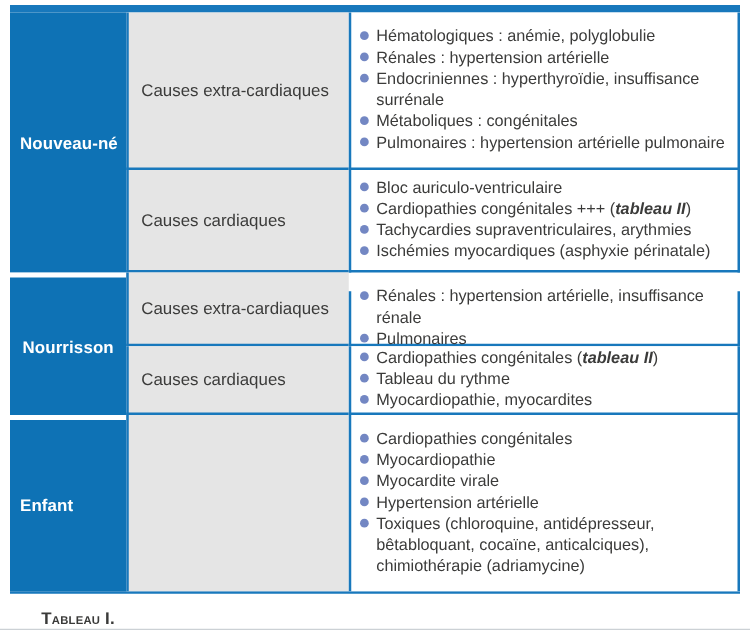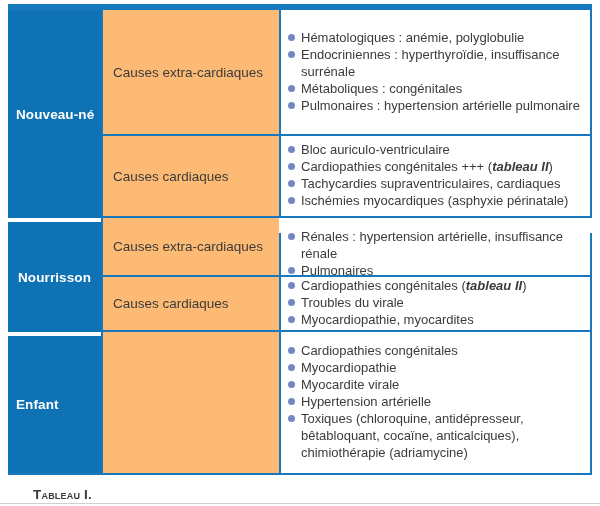--- a/index.html
+++ b/index.html
@@ -27,21 +27,21 @@
     display:flex;align-items:center;padding-left:8px;
     letter-spacing:0.1px;
   }
   .age.sep{border-top:4px solid #fff;}
   .cause{
     border-left:2px solid var(--border);
     border-bottom:2px solid var(--border);
     display:flex;align-items:center;
     padding-left:10px;
     font-size:13.5px;color:var(--text);
-    background:#fdba74;
+    background:#e5e5e5;
   }
   .list{
     border-left:2px solid var(--border);
     border-right:2px solid var(--border);
     border-bottom:2px solid var(--border);
     padding:2px 5px 4px 7px;
     font-size:13px;color:var(--text);
     background:#fff;
     display:flex;flex-direction:column;justify-content:center;
   }
@@ -74,20 +74,24 @@
       <div class="cause" style="grid-area: 1 / 2;">
         <span>Causes extra-cardiaques</span>
       </div>
       <div class="list" style="grid-area: 1 / 3;">
         <div class="li">
           <span class="bullet"></span>
           <span class="txt">Hématologiques : anémie, polyglobulie</span>
         </div>
         <div class="li">
           <span class="bullet"></span>
+          <span class="txt">Rénales : hypertension artérielle</span>
+        </div>
+        <div class="li">
+          <span class="bullet"></span>
           <span class="txt">Endocriniennes : hyperthyroïdie, insuffisance surrénale</span>
         </div>
         <div class="li">
           <span class="bullet"></span>
           <span class="txt">Métaboliques : congénitales</span>
         </div>
         <div class="li">
           <span class="bullet"></span>
           <span class="txt">Pulmonaires : hypertension artérielle pulmonaire</span>
         </div>
@@ -99,21 +103,21 @@
         <div class="li">
           <span class="bullet"></span>
           <span class="txt">Bloc auriculo-ventriculaire</span>
         </div>
         <div class="li">
           <span class="bullet"></span>
           <span class="txt">Cardiopathies congénitales +++ (<span class="em">tableau II</span>)</span>
         </div>
         <div class="li">
           <span class="bullet"></span>
-          <span class="txt">Tachycardies supraventriculaires, cardiaques</span>
+          <span class="txt">Tachycardies supraventriculaires, arythmies</span>
         </div>
         <div class="li">
           <span class="bullet"></span>
           <span class="txt">Ischémies myocardiques (asphyxie périnatale)</span>
         </div>
       </div>
       <div class="age sep" style="grid-area: 3 / 1 / 5; padding-left: 10px;">
         <span>Nourrisson</span>
       </div>
       <div class="cause" style="grid-area: 3 / 2;">
@@ -132,21 +136,21 @@
       <div class="cause" style="grid-area: 4 / 2;">
         <span>Causes cardiaques</span>
       </div>
       <div class="list" style="grid-area: 4 / 3;">
         <div class="li">
           <span class="bullet"></span>
           <span class="txt">Cardiopathies congénitales (<span class="em">tableau II</span>)</span>
         </div>
         <div class="li">
           <span class="bullet"></span>
-          <span class="txt">Troubles du virale</span>
+          <span class="txt">Tableau du rythme</span>
         </div>
         <div class="li">
           <span class="bullet"></span>
           <span class="txt">Myocardiopathie, myocardites</span>
         </div>
       </div>
       <div class="age sep" style="grid-area: 5 / 1 / 6;">
         <span>Enfant</span>
       </div>
       <div class="cause last" style="grid-area: 5 / 2;">

